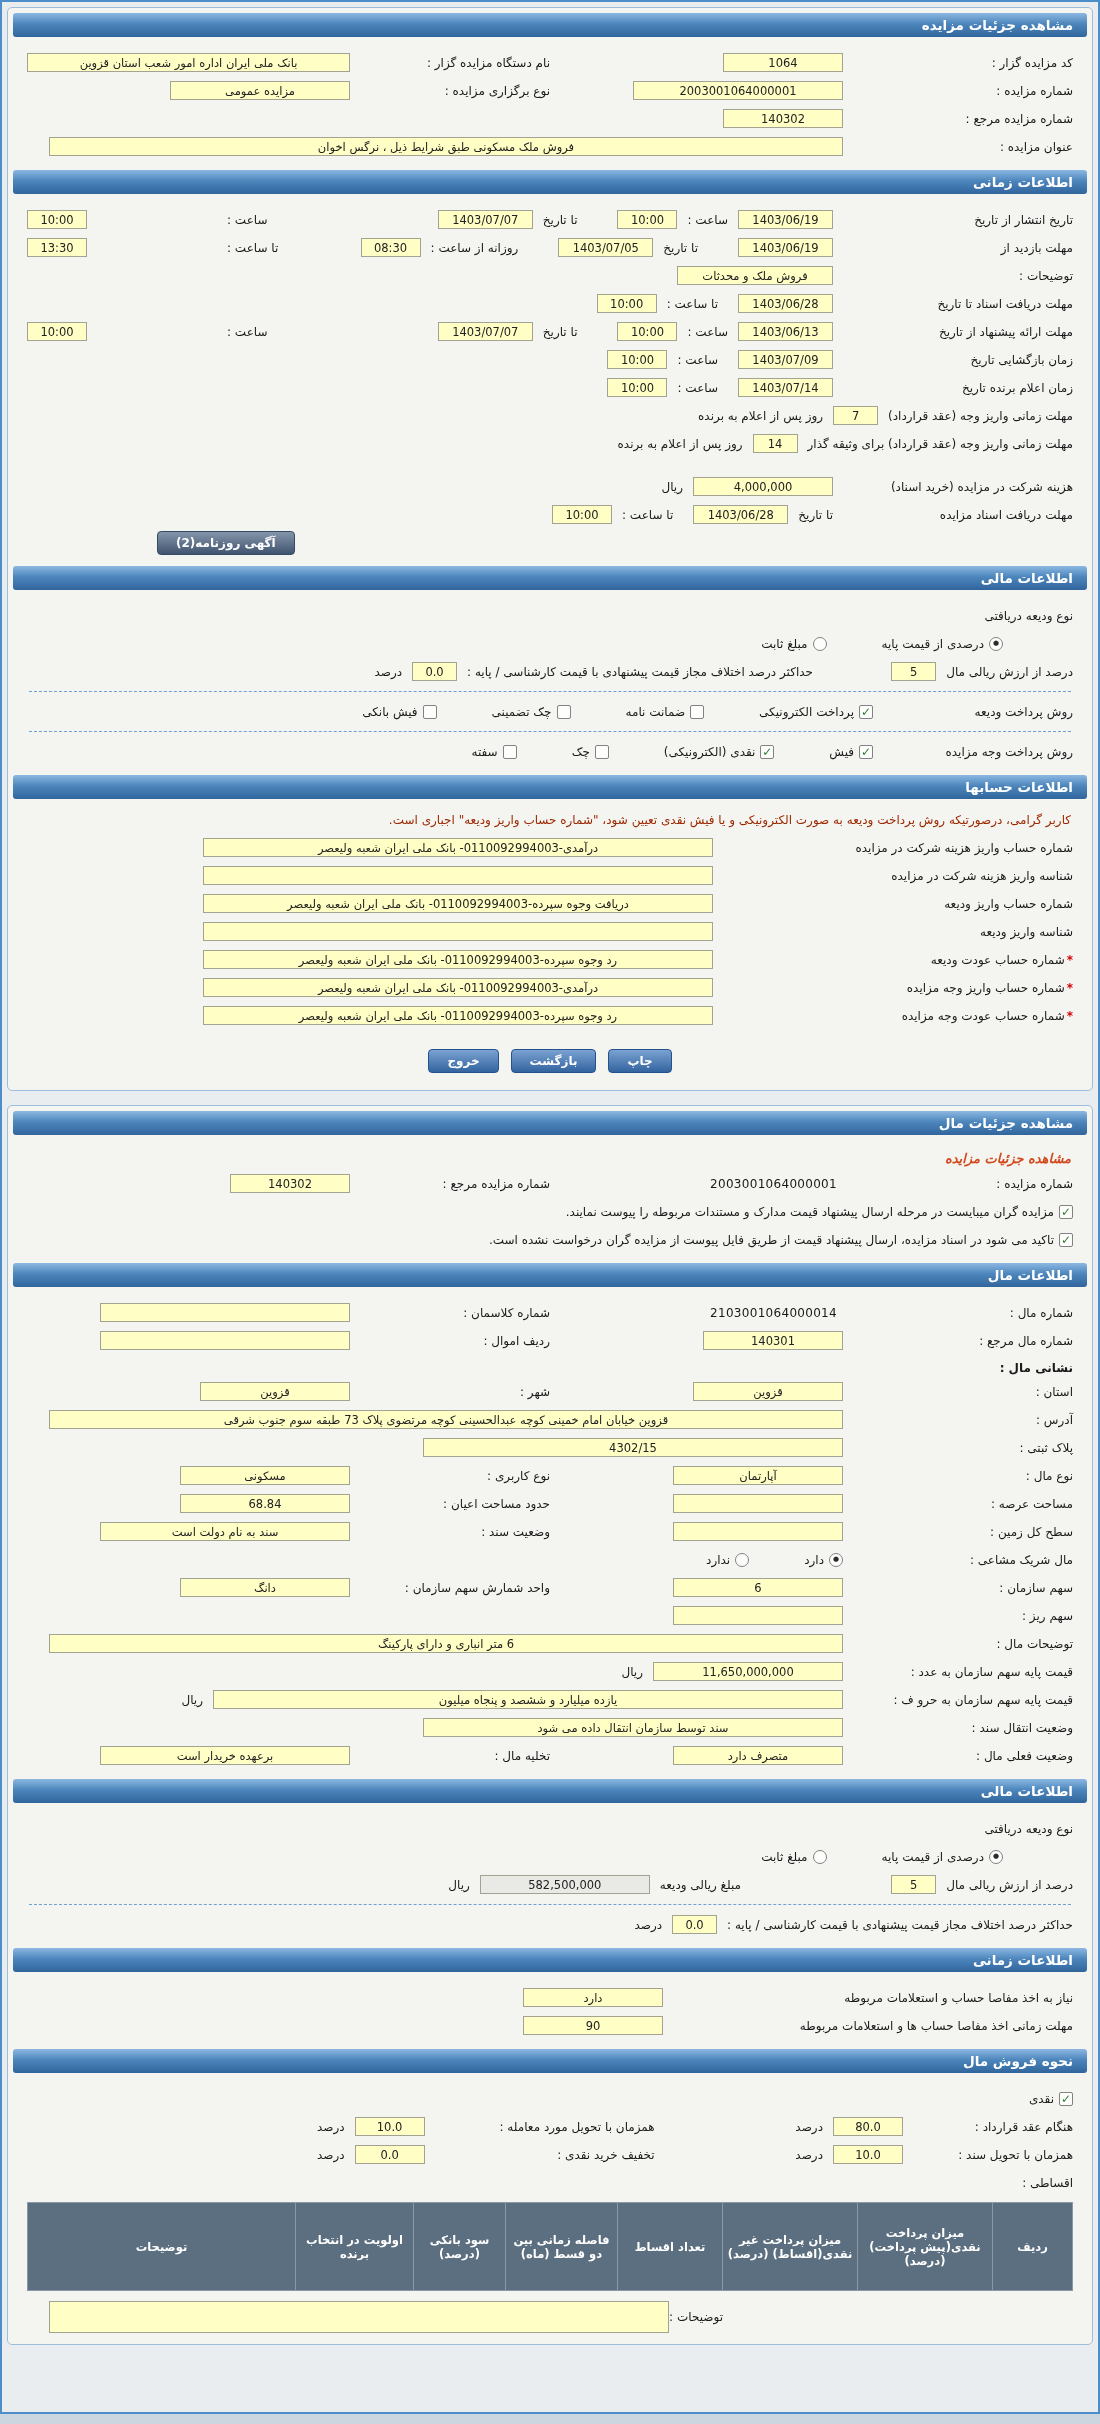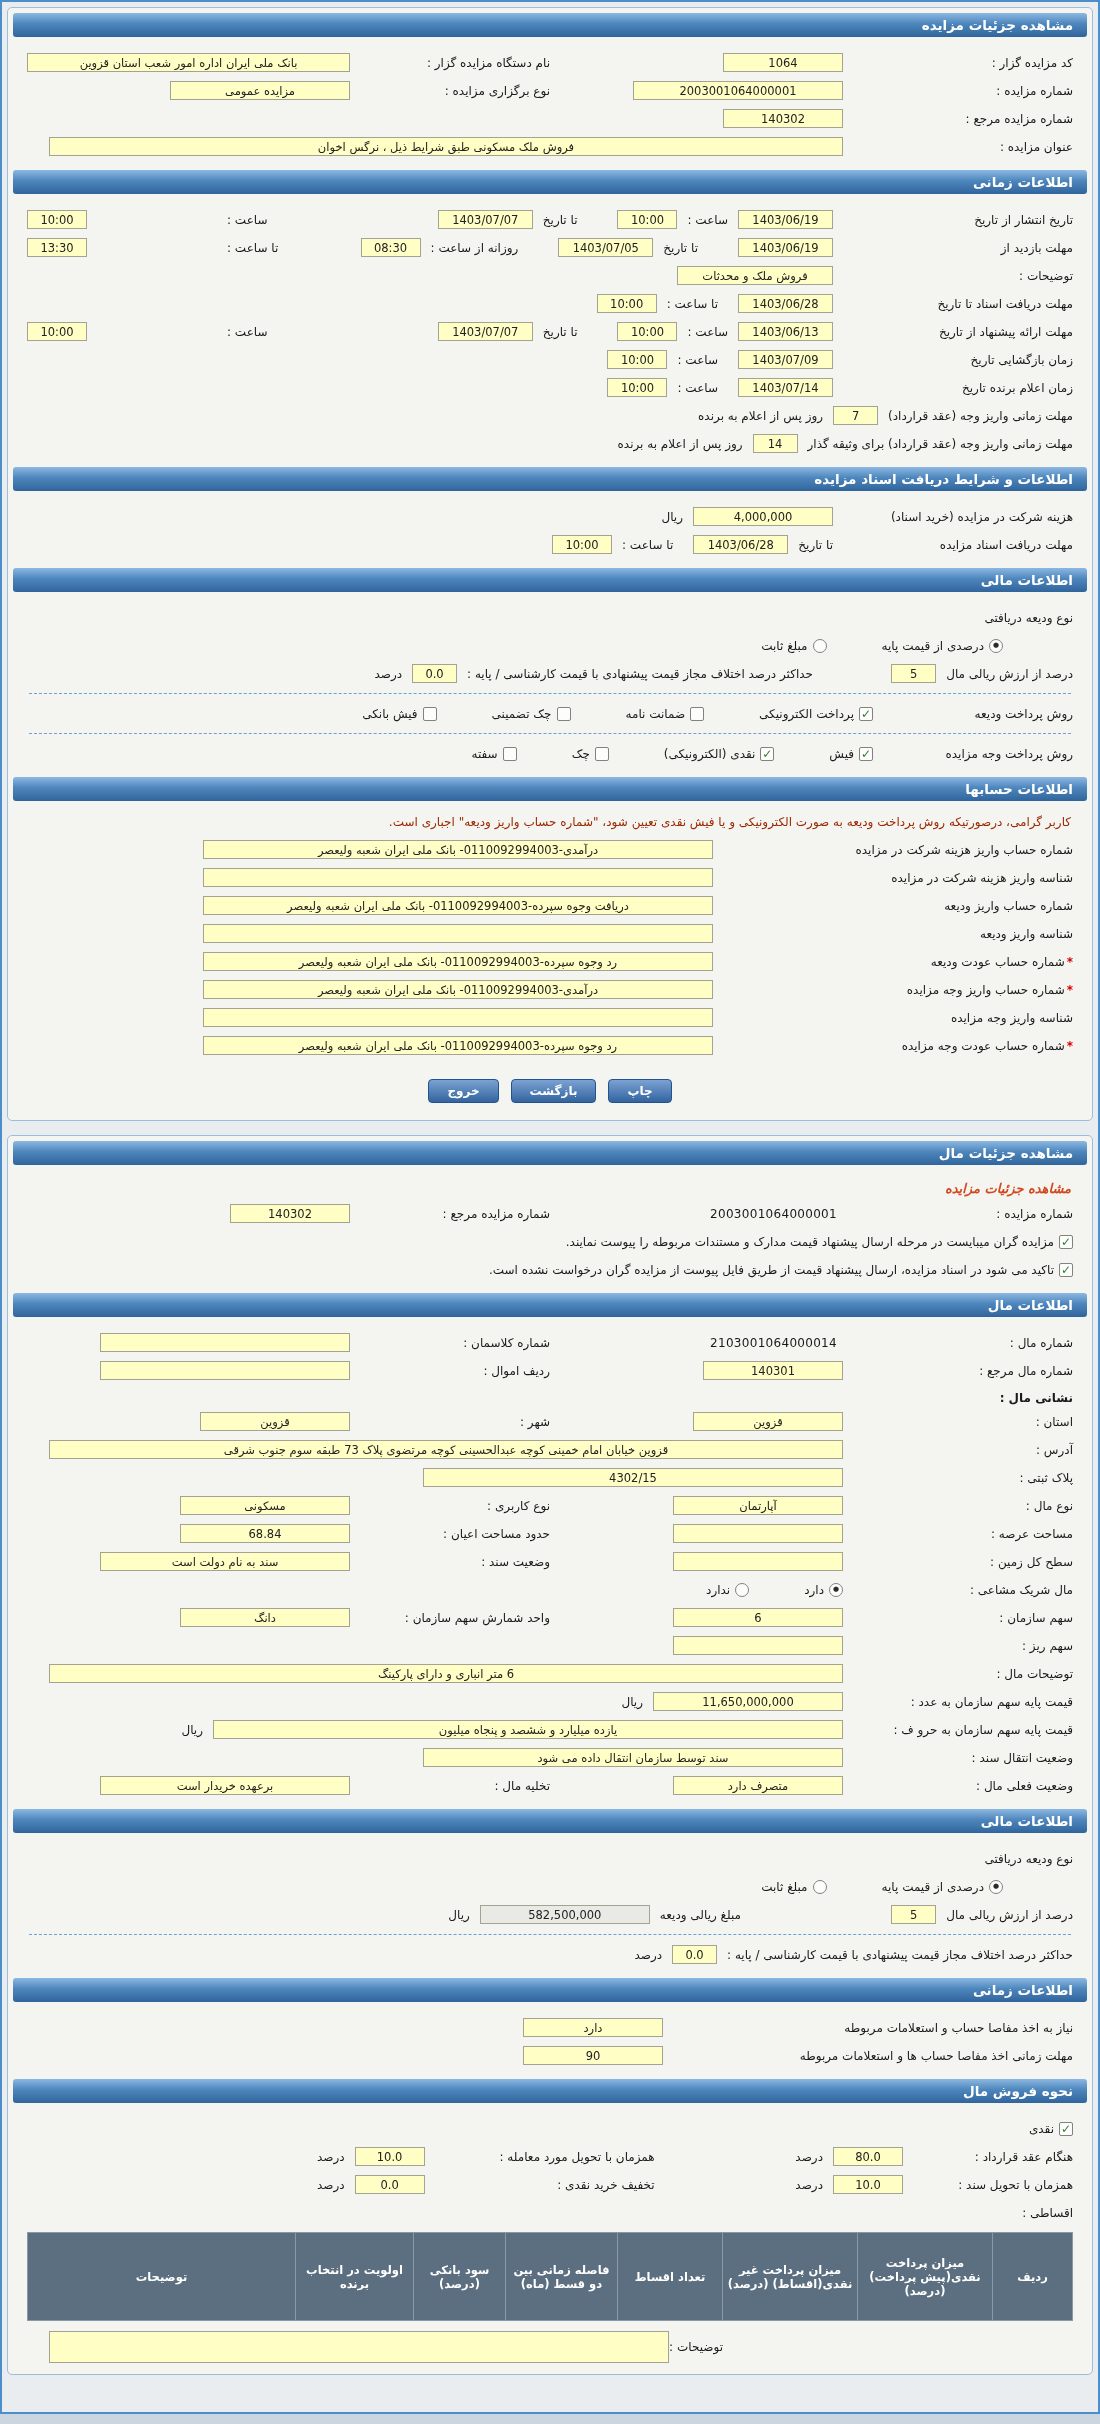--- a/index.html
+++ b/index.html
@@ -146,34 +146,36 @@
         <input class="inp w45 mr10" value="7" style="">
         <span class="lbl mr10">روز پس از اعلام به برنده</span>
       </div>
       <div class="row">
         <span class="lbl">مهلت زمانی واریز وجه (عقد قرارداد) برای وثیقه گذار</span>
         <input class="inp w45 mr10" value="14" style="">
         <span class="lbl mr10">روز پس از اعلام به برنده</span>
       </div>
     </div>
 
-    <div class="bar">اطلاعات و شرایط دریافت اسناد مزایده</div>
     <div class="sec">
       <div class="row">
         <span class="lbl lc240">هزینه شرکت در مزایده (خرید اسناد)</span>
         <input class="inp w140" value="4,000,000" style="">
         <span class="lbl mr10">ریال</span>
       </div>
       <div class="row">
         <span class="lbl lc240">مهلت دریافت اسناد مزایده</span>
         <span class="lbl">تا تاریخ</span>
         <input class="inp w95 mr10" value="1403/06/28" style="">
         <span class="lbl mr20">تا ساعت :</span>
         <input class="inp w60 mr10" value="10:00" style="">
       </div>
+      <div class="row">
+        <button class="btn btn-dark pushleft">آگهی روزنامه(2)</button>
+      </div>
     </div>
 
     <div class="bar">اطلاعات مالی</div>
     <div class="sec">
       <div class="row">
         <span class="lbl">نوع ودیعه دریافتی</span>
       </div>
       <div class="row ind70">
         <span class="opt">
           <span class="rd">●</span>
@@ -254,24 +256,20 @@
         <span class="lbl lc360">شناسه واریز ودیعه</span>
         <input class="inp w510" value="" style="">
       </div>
       <div class="row">
         <span class="lbl lc360"><span class="red">*</span><span>شماره حساب عودت ودیعه</span></span>
         <input class="inp w510" value="رد وجوه سپرده-0110092994003- بانک ملی ایران شعبه ولیعصر" style="">
       </div>
       <div class="row">
         <span class="lbl lc360"><span class="red">*</span><span>شماره حساب واریز وجه مزایده</span></span>
         <input class="inp w510" value="درآمدی-0110092994003- بانک ملی ایران شعبه ولیعصر" style="">
-      </div>
-      <div class="row">
-        <span class="lbl lc360">شناسه واریز وجه مزایده</span>
-        <input class="inp w510" value="" style="">
       </div>
       <div class="row">
         <span class="lbl lc360"><span class="red">*</span><span>شماره حساب عودت وجه مزایده</span></span>
         <input class="inp w510" value="رد وجوه سپرده-0110092994003- بانک ملی ایران شعبه ولیعصر" style="">
       </div>
     </div>
 
     <div class="btnrow">
       <button class="btn">چاپ</button>
       <button class="btn">بازگشت</button>

